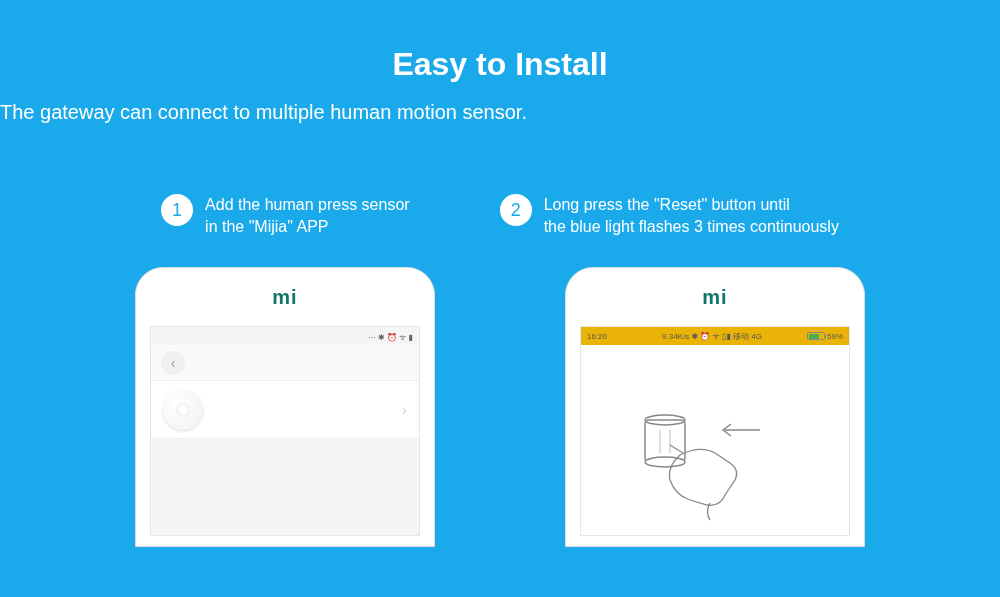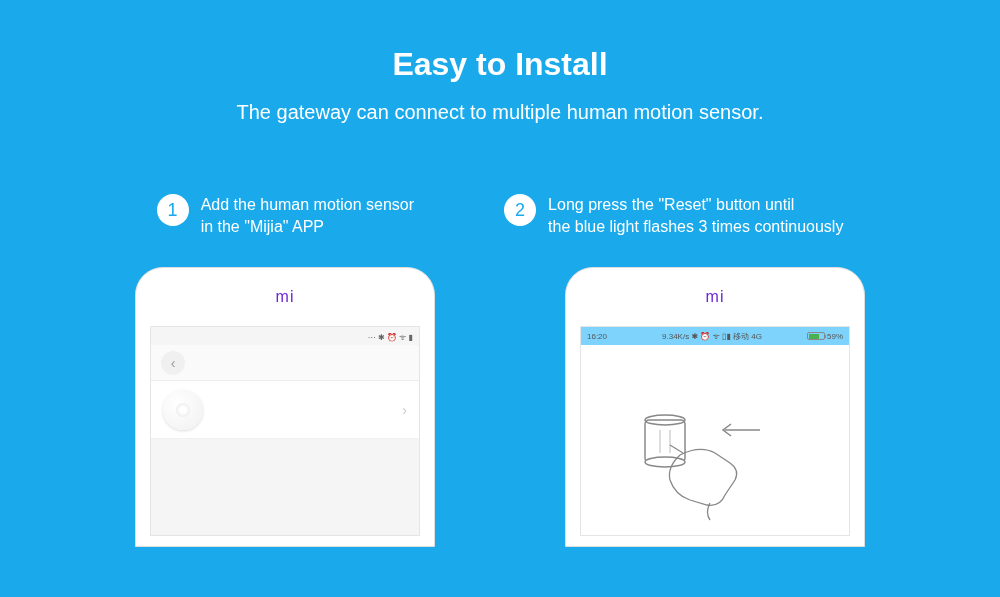--- a/index.html
+++ b/index.html
@@ -12,21 +12,21 @@
   position: relative;
 }
 .title {
   text-align: center;
   color: #fff;
   font-size: 32px;
   font-weight: bold;
   padding-top: 46px;
 }
 .subtitle {
-  text-align: center;
+  text-align: left;
   color: #fff;
   font-size: 20px;
   font-weight: 300;
   margin-top: 18px;
 }
 .steps {
   display: flex;
   justify-content: center;
   gap: 90px;
   margin-top: 70px;
@@ -82,23 +82,23 @@
   border-radius: 0 2px 2px 0;
 }
 .phone-top {
   height: 58px;
   display: flex;
   align-items: center;
   justify-content: center;
   position: relative;
 }
 .mi-logo {
-  color: #6d28d9;
-  font-size: 16px;
-  font-weight: 400;
+  color: #0f766e;
+  font-size: 20px;
+  font-weight: 700;
   letter-spacing: 1px;
 }
 .phone-screen {
   margin: 0 14px;
   background: #f5f5f5;
   border: 1px solid #e5e5e5;
   height: 210px;
   overflow: hidden;
 }
 .statusbar {
@@ -167,21 +167,21 @@
   height: 192px;
   position: relative;
 }
 .statusbar2 {
   height: 18px;
   display: flex;
   align-items: center;
   font-size: 8px;
   color: #555;
   padding: 0 6px;
-  background: #7dd3fc;
+  background: #eab308;
 }
 .statusbar2 .time { }
 .statusbar2 .mid { flex: 1; text-align: center; padding-left: 10px; }
 .statusbar2 .right { display: flex; gap: 2px; align-items: center; }
 .battery-icon {
   display: inline-block;
   width: 18px;
   height: 8px;
   border: 1px solid #888;
   border-radius: 2px;
@@ -216,21 +216,21 @@
 </style>
 </head>
 <body>
 
 <div class="title">Easy to Install</div>
 <div class="subtitle">The gateway can connect to multiple human motion sensor.</div>
 
 <div class="steps">
   <div class="step">
     <div class="step-number">1</div>
-    <div class="step-text">Add the human motion sensor
+    <div class="step-text">Add the human press sensor
  in the "Mijia" APP</div>
   </div>
   <div class="step">
     <div class="step-number">2</div>
     <div class="step-text">Long press the "Reset" button until
 the blue light flashes 3 times continuously</div>
   </div>
 </div>
 
 <div class="phones">

